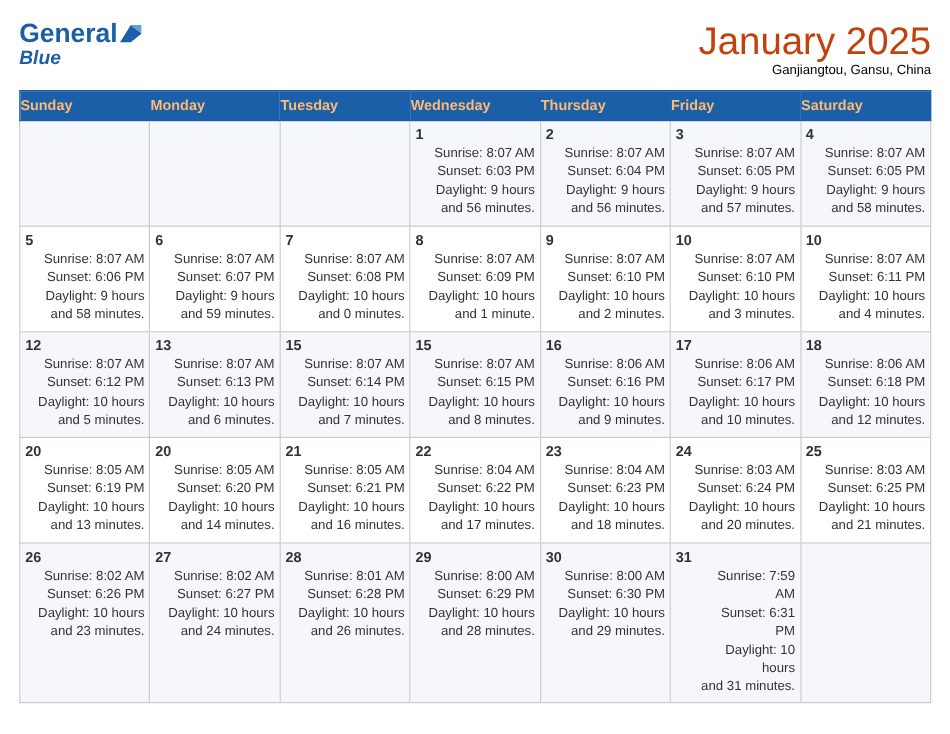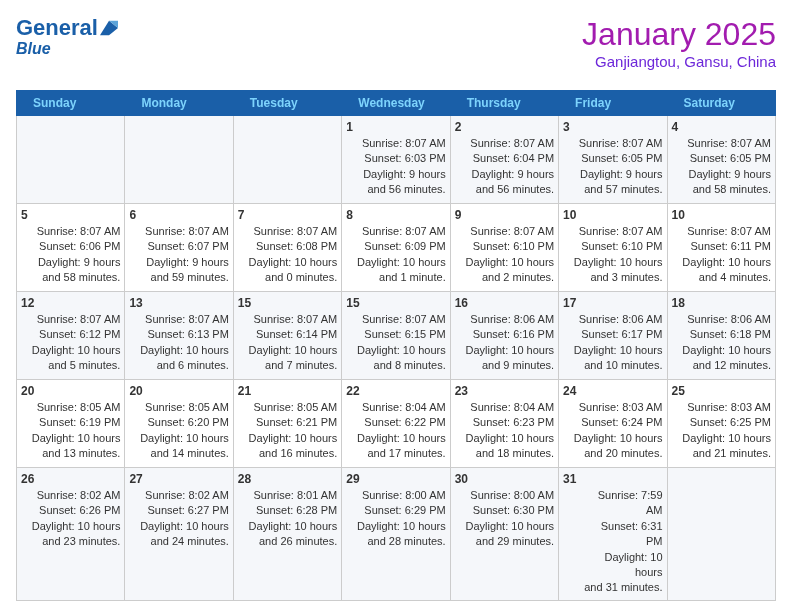--- a/index.html
+++ b/index.html
@@ -7,21 +7,21 @@
       font-family: Arial, sans-serif;
       background: #fff;
       width: 792px;
       min-height: 612px;
       padding: 16px;
     }
     .header {
       display: flex;
       justify-content: space-between;
       align-items: flex-start;
-      margin-bottom: 20px;
+      margin-bottom: 10px;
       gap: 20px;
     }
     .logo {
       display: flex;
       align-items: center;
     }
     .logo-text {
       font-size: 22px;
       font-weight: bold;
       color: #333;
@@ -34,37 +34,37 @@
       width: 18px;
       height: 18px;
       margin-left: 2px;
     }
     .title-block {
       text-align: right;
     }
     .calendar-title {
       font-size: 32px;
       font-weight: normal;
-      color: #a21caf;
+      color: #c2410c;
     }
     .calendar-subtitle {
-      font-size: 15px;
-      color: #6d28d9;
+      font-size: 11px;
+      color: #000000;
     }
     table {
       width: 100%;
       border-collapse: collapse;
       table-layout: fixed;
     }
     thead tr th {
       background: #1a5fa8;
-      color: #7dd3fc;
+      color: #fdba74;
       font-size: 12px;
       font-weight: bold;
-      padding: 5px 16px;
+      padding: 5px 0;
       text-align: left;
       border: 1px solid #1a5fa8;
     }
     tbody tr td {
       border: 1px solid #ccc;
       vertical-align: top;
       padding: 4px 4px;
       min-height: 80px;
       height: 88px;
       background: #fff;

